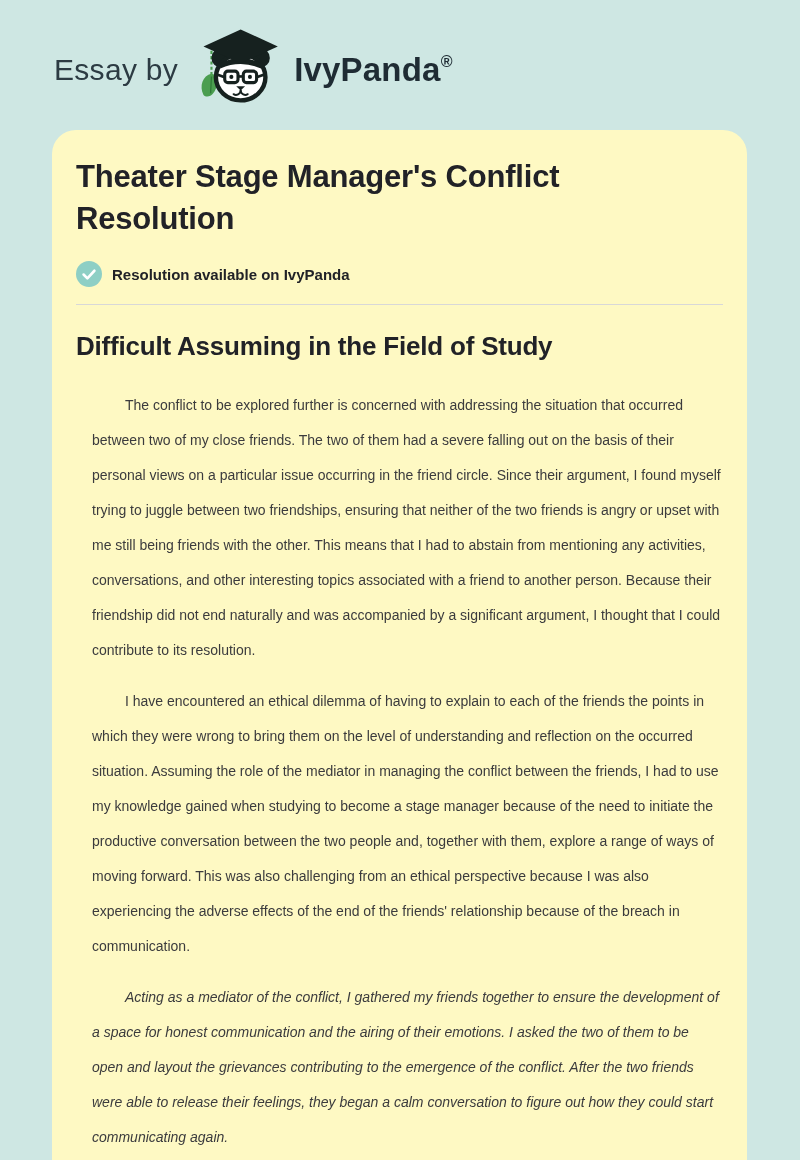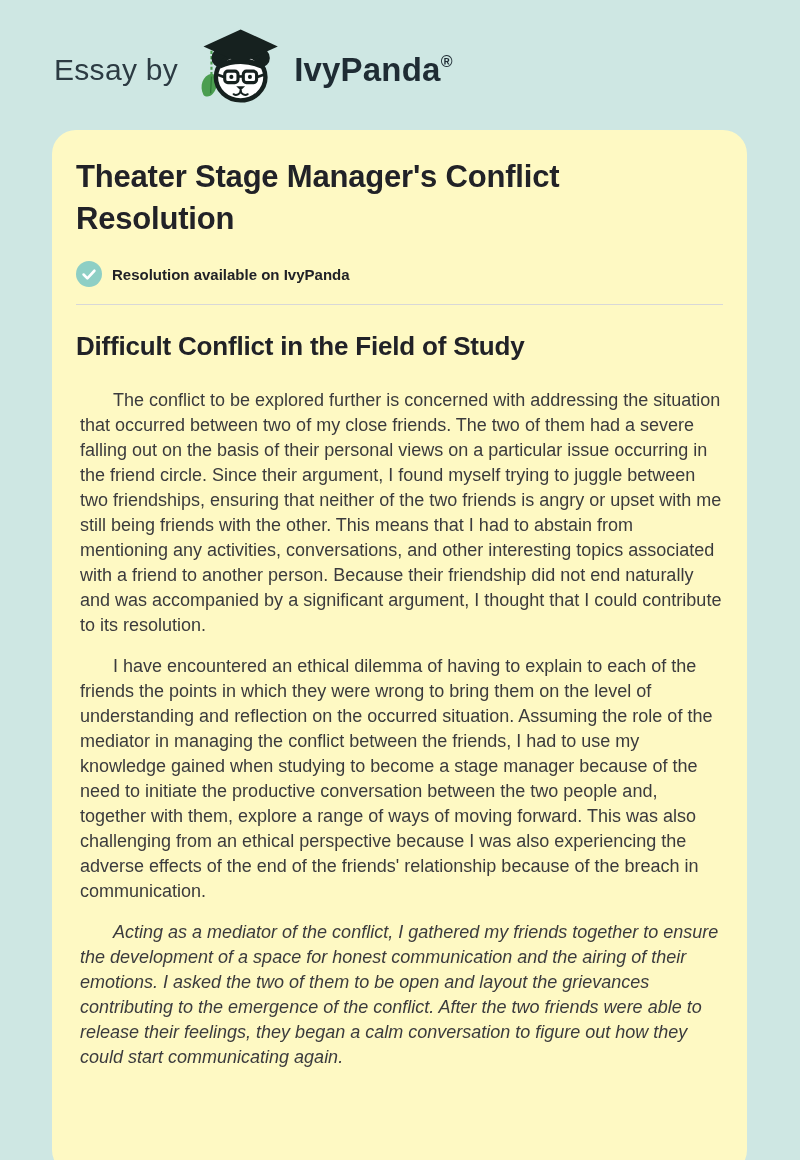--- a/index.html
+++ b/index.html
@@ -81,23 +81,23 @@
   }
   .section-heading {
     margin: 0 0 26px 0;
     font-size: 26px;
     line-height: 32px;
     font-weight: 700;
     color: #212227;
     letter-spacing: -0.2px;
   }
   .essay-paragraph {
-    margin: 0 0 16px 4px;
-    font-size: 18px;
-    line-height: 25px;
+    margin: 0 0 16px 16px;
+    font-size: 14px;
+    line-height: 35px;
     color: #3b3b3d;
     text-indent: 33px;
   }
   .essay-paragraph:last-child { margin-bottom: 0; font-style: italic; }
 </style>
 </head>
 <body>
 
 <div class="page">
 
@@ -153,21 +153,21 @@
         <svg width="26" height="26" viewBox="0 0 24 24" xmlns="http://www.w3.org/2000/svg">
           <circle cx="12" cy="12" r="12" fill="#8ecfc5"></circle>
           <path d="M7 12.5 L10.5 16 L17 9" stroke="#ffffff" stroke-width="2.4" fill="none" stroke-linecap="round" stroke-linejoin="round"></path>
         </svg>
       </span>
       <span class="badge-label">Resolution available on IvyPanda</span>
     </div>
 
     <hr class="divider">
 
-    <h2 class="section-heading">Difficult Conflict in the Field of Study</h2>
+    <h2 class="section-heading">Difficult Assuming in the Field of Study</h2>
 
     <p class="essay-paragraph">The conflict to be explored further is concerned with addressing the situation that occurred between two of my close friends. The two of them had a severe falling out on the basis of their personal views on a particular issue occurring in the friend circle. Since their argument, I found myself trying to juggle between two friendships, ensuring that neither of the two friends is angry or upset with me still being friends with the other. This means that I had to abstain from mentioning any activities, conversations, and other interesting topics associated with a friend to another person. Because their friendship did not end naturally and was accompanied by a significant argument, I thought that I could contribute to its resolution.</p>
     <p class="essay-paragraph">I have encountered an ethical dilemma of having to explain to each of the friends the points in which they were wrong to bring them on the level of understanding and reflection on the occurred situation. Assuming the role of the mediator in managing the conflict between the friends, I had to use my knowledge gained when studying to become a stage manager because of the need to initiate the productive conversation between the two people and, together with them, explore a range of ways of moving forward. This was also challenging from an ethical perspective because I was also experiencing the adverse effects of the end of the friends' relationship because of the breach in communication.</p>
     <p class="essay-paragraph">Acting as a mediator of the conflict, I gathered my friends together to ensure the development of a space for honest communication and the airing of their emotions. I asked the two of them to be open and layout the grievances contributing to the emergence of the conflict. After the two friends were able to release their feelings, they began a calm conversation to figure out how they could start communicating again.</p>
 
   </div>
 
 </div>
 
 </body></html>

